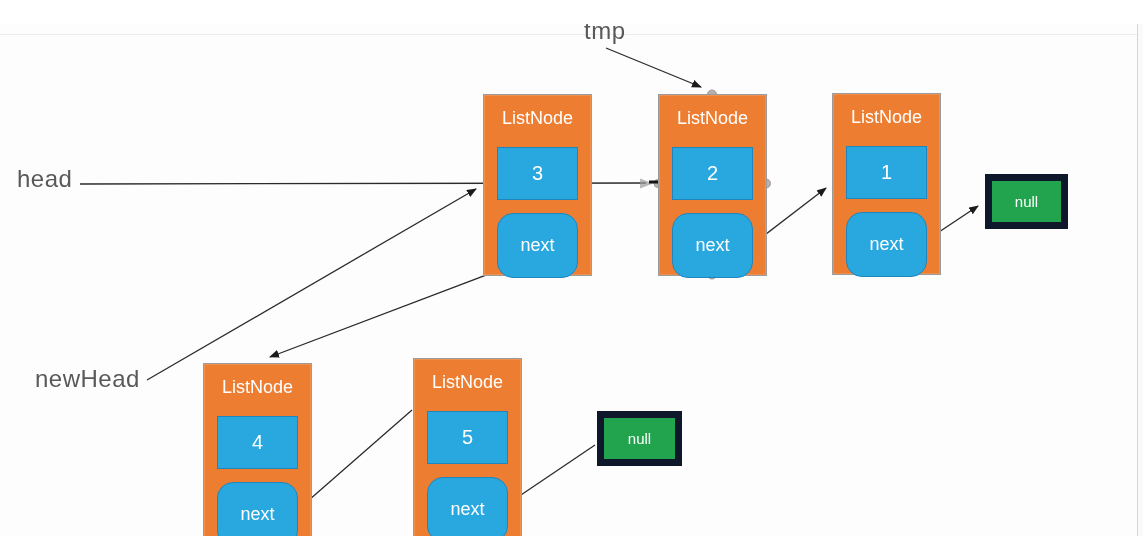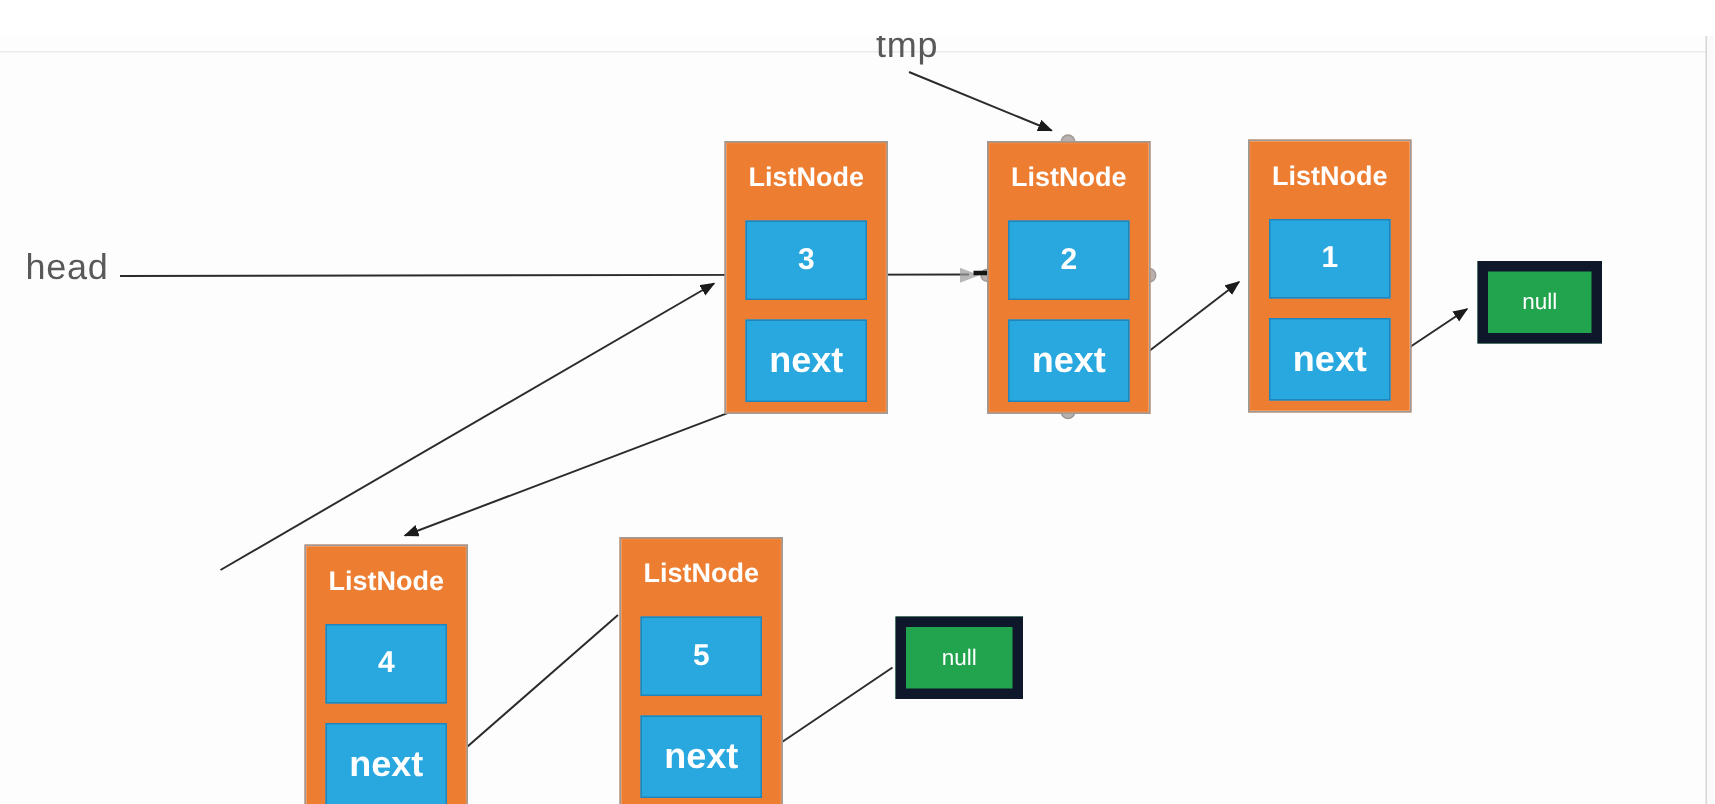--- a/index.html
+++ b/index.html
@@ -17,27 +17,27 @@
   .edge-top{position:absolute;left:0;top:10px;width:1143px;height:1px;background:#ececec;}
   .edge-right{position:absolute;left:1137px;top:0;width:1px;height:536px;background:#d6d6d6;}
   .edge-right-strip{position:absolute;left:1138px;top:0;width:5px;height:536px;background:#fafafa;}
 
   .ptr-label{position:absolute;color:var(--label-gray);font-size:24px;letter-spacing:.5px;white-space:nowrap;}
   .lbl-tmp{left:584px;top:-7px;}
   .lbl-head{left:17px;top:141px;text-align:center;}
   .lbl-newhead{left:35px;top:341px;}
 
   .listnode{position:absolute;width:109px;height:182px;background:var(--node-orange);
-            border:1px solid var(--shape-border);box-shadow:0 0 0 0.5px rgba(255,255,255,.3) inset;font-weight:bold;}
+            border:1px solid var(--shape-border);box-shadow:0 0 0 0.5px rgba(255,255,255,.3) inset;}
   .listnode .title{position:absolute;left:0;right:0;top:13px;text-align:center;
             color:#fff;font-size:18px;}
   .cell{position:absolute;left:13px;right:13px;background:var(--cell-blue);
         border:1px solid #1f86bd;color:#fff;display:flex;align-items:center;justify-content:center;}
   .cell.value{top:52px;height:53px;font-size:20px;}
-  .cell.next{top:118px;height:55px;font-size:24px;}
+  .cell.next{top:118px;height:65px;font-size:18px;border-radius:16px;}
 
   .n3{left:483px;top:70px;}
   .n2{left:658px;top:70px;}
   .n1{left:832px;top:69px;}
   .n4{left:203px;top:339px;}
   .n5{left:413px;top:334px;}
 
   .nullbox{position:absolute;background:var(--null-green);border:7px solid #0f172a;
            color:#fff;font-size:15px;display:flex;align-items:center;justify-content:center;text-align:center;}
   .null-top{left:985px;top:150px;width:83px;height:55px;}
@@ -89,20 +89,21 @@
     <circle class="dot" cx="658" cy="159.5" r="4"></circle>
 
     <g>
       <line class="cross" x1="649" y1="158" x2="678" y2="158"></line>
       <line class="cross" x1="663.5" y1="144" x2="663.5" y2="173"></line>
     </g>
   </svg>
 
   <div class="ptr-label lbl-tmp">tmp</div>
   <div class="ptr-label lbl-head">head</div>
+  <div class="ptr-label lbl-newhead">newHead</div>
 
   <div class="listnode n3">
     <div class="title">ListNode</div>
     <div class="cell value">3</div>
     <div class="cell next">next</div>
   </div>
 
   <div class="listnode n2">
     <div class="title">ListNode</div>
     <div class="cell value">2</div>

